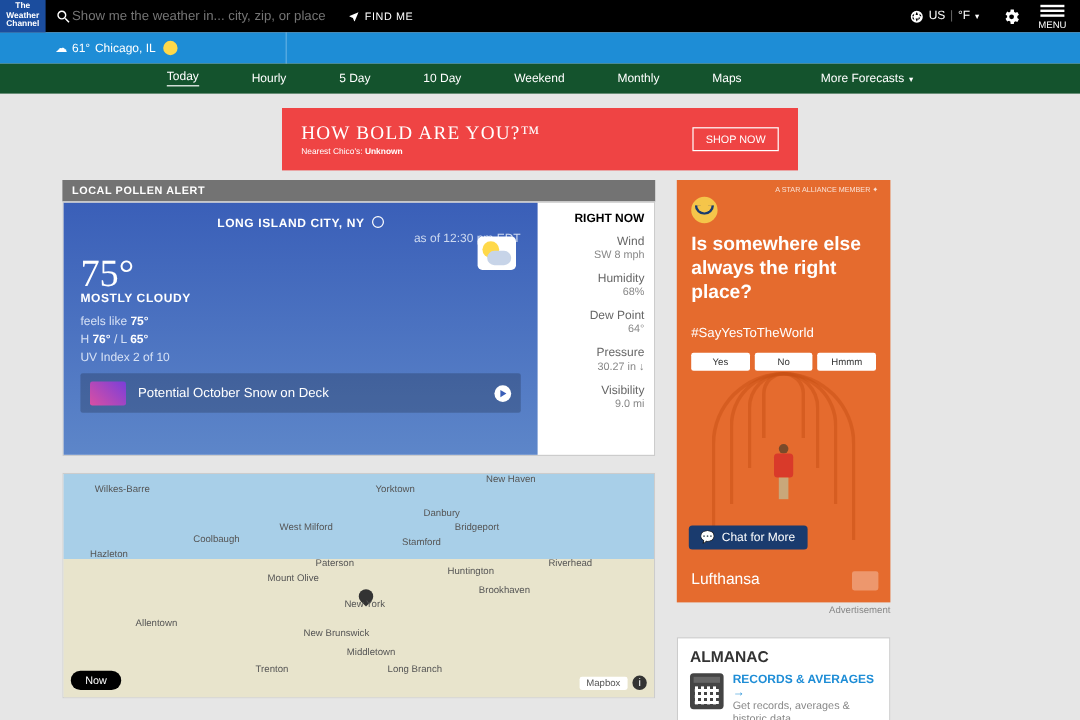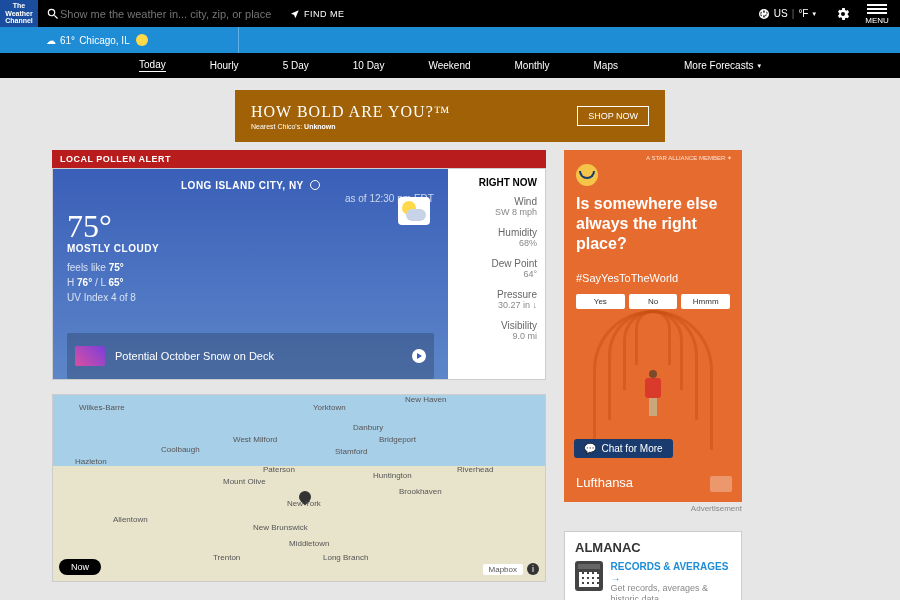--- a/index.html
+++ b/index.html
@@ -10,47 +10,47 @@
 .search-area input { background: transparent; border: none; color: #ccc; font-size: 11px; width: 220px; outline: none; }
 .findme { margin-left: 10px; font-size: 9px; letter-spacing: 0.5px; display: flex; align-items: center; gap: 4px; }
 .top-right { display: flex; align-items: center; gap: 4px; padding-right: 8px; }
 .top-right .seg { display: flex; align-items: center; gap: 4px; padding: 0 8px; font-size: 10px; }
 .gear, .menu-btn { width: 30px; display: flex; flex-direction: column; align-items: center; justify-content: center; font-size: 8px; }
 .menu-lines { width: 20px; }
 .menu-lines div { height: 2px; background: #fff; margin: 2px 0; }
 .locbar { background: #1e8dd6; height: 26px; display: flex; align-items: center; color: #fff; font-size: 10px; padding-left: 46px; }
 .locbar .sunicon { width: 12px; height: 12px; background: #ffd94a; border-radius: 50%; margin-left: 6px; display: inline-block; }
 .locbar .divider { width: 1px; height: 26px; background: rgba(255,255,255,0.3); margin-left: 90px; }
-.navtabs { background: #000000; height: 25px; display: flex; align-items: center; justify-content: center; gap: 44px; color: #fff; font-size: 10px; }
+.navtabs { background: #14532d; height: 25px; display: flex; align-items: center; justify-content: center; gap: 44px; color: #fff; font-size: 10px; }
 .navtabs span { cursor: pointer; }
 .navtabs .active { border-bottom: 1px solid #fff; padding-bottom: 1px; }
 .navtabs .more { display: flex; align-items: center; gap: 4px; margin-left: 22px; }
 .content { width: 796px; margin: 0 auto; position: relative; }
 .banner { margin: 12px auto 8px; width: 430px; height: 52px; display: flex; }
-.banner-left { background: #a16207; flex: 1; padding: 8px 16px; color: #fff; display: flex; align-items: center; justify-content: space-between; }
+.banner-left { background: #ef4444; flex: 1; padding: 8px 16px; color: #fff; display: flex; align-items: center; justify-content: space-between; }
 .banner-left .btxt { font-family: Georgia, serif; font-size: 16px; letter-spacing: 1px; }
 .banner-left .shop { border: 1px solid #fff; padding: 4px 10px; font-size: 9px; }
 .banner-right { background: #fff; width: 70px; display: flex; align-items: center; justify-content: center; font-size: 12px; letter-spacing: 1px; }
 .main-row { display: flex; gap: 18px; }
 .left-col { width: 494px; }
 .right-col { width: 178px; }
-.alert-bar { background: #b91c1c; color: #fff; font-size: 9px; font-weight: bold; padding: 4px 8px; letter-spacing: 0.5px; }
+.alert-bar { background: #737373; color: #fff; font-size: 9px; font-weight: bold; padding: 4px 8px; letter-spacing: 0.5px; }
 .hero-wrap { display: flex; border: 1px solid #ccc; background: #fff; }
 .hero { background: linear-gradient(180deg, #3a5fb8 0%, #5d86c9 100%); color: #fff; width: 408px; height: 210px; position: relative; padding: 10px 14px; }
 .hero-loc { text-align: center; font-size: 10px; font-weight: bold; letter-spacing: 0.5px; }
 .hero-loc .gps { display: inline-block; width: 10px; height: 10px; border: 1px solid #fff; border-radius: 50%; margin-left: 3px; position: relative; top: 1px; }
 .hero-asof { text-align: right; font-size: 10px; color: #cdd9f0; margin-top: 2px; }
 .hero-temp { font-size: 32px; font-weight: 300; margin-top: 4px; font-family: Georgia, serif; }
 .hero-cond { font-size: 10px; font-weight: bold; letter-spacing: 0.5px; margin-top: -2px; }
 .hero-details { font-size: 10px; color: #d6e1f5; margin-top: 6px; line-height: 1.5; }
 .hero-details b { color: #fff; }
 .hero-icon { position: absolute; right: 18px; top: 28px; width: 32px; height: 28px; background: #fff; border-radius: 4px; display: flex; align-items: center; justify-content: center; }
 .hero-icon::before { content: ""; width: 14px; height: 14px; background: #ffd94a; border-radius: 50%; position: absolute; left: 4px; top: 4px; }
 .hero-icon::after { content: ""; width: 20px; height: 12px; background: #c7d4e8; border-radius: 10px; position: absolute; bottom: 4px; right: 4px; }
-.story { background: rgba(0,0,0,0.2); margin-top: 28px; height: 46px; display: flex; align-items: center; padding: 0 8px; font-size: 11px; border-radius: 2px; position: relative; }
+.story { background: rgba(0,0,0,0.2); margin-top: 5px; height: 33px; display: flex; align-items: center; padding: 0 8px; font-size: 11px; border-radius: 2px; position: relative; }
 .story .thumb { width: 30px; height: 20px; background: linear-gradient(45deg,#d94fa3,#7a3fd9); margin-right: 10px; border-radius: 2px; }
 .story .play { position: absolute; right: 8px; width: 14px; height: 14px; background: #fff; border-radius: 50%; display: flex; align-items: center; justify-content: center; }
 .story .play::after { content: ""; border-left: 5px solid #3a5fb8; border-top: 3px solid transparent; border-bottom: 3px solid transparent; margin-left: 1px; }
 .rightnow { width: 100px; padding: 8px 8px; font-size: 10px; text-align: right; }
 .rightnow h4 { font-size: 10px; font-weight: bold; margin-bottom: 8px; }
 .rn-item { margin-bottom: 10px; }
 .rn-item .lbl { color: #666; font-size: 10px; }
 .rn-item .val { color: #888; font-size: 9px; }
 .radar-sec { margin-top: 14px; background: #fff; border: 1px solid #ccc; }
 .radar-head { display: flex; align-items: center; justify-content: space-between; padding: 6px 10px; font-size: 11px; font-weight: bold; color: #444; }
@@ -172,21 +172,21 @@
       <div class="alert-bar">LOCAL POLLEN ALERT</div>
       <div class="hero-wrap">
         <div class="hero">
           <div class="hero-loc"><span>LONG ISLAND CITY, NY</span> <span class="gps"></span></div>
           <div class="hero-asof">as of 12:30 pm EDT</div>
           <div class="hero-temp">75°</div>
           <div class="hero-cond">MOSTLY CLOUDY</div>
           <div class="hero-details">
             <span>feels like</span> <b>75°</b><br>
             <span>H</span> <b>76°</b> <span>/ L</span> <b>65°</b><br>
-            <span>UV Index 4 of 8</span>
+            <span>UV Index 2 of 10</span>
           </div>
           <div class="hero-icon"></div>
           <div class="story">
             <div class="thumb"></div>
             <span>Potential October Snow on Deck</span>
             <div class="play"></div>
           </div>
         </div>
         <div class="rightnow">
           <h4>RIGHT NOW</h4>

